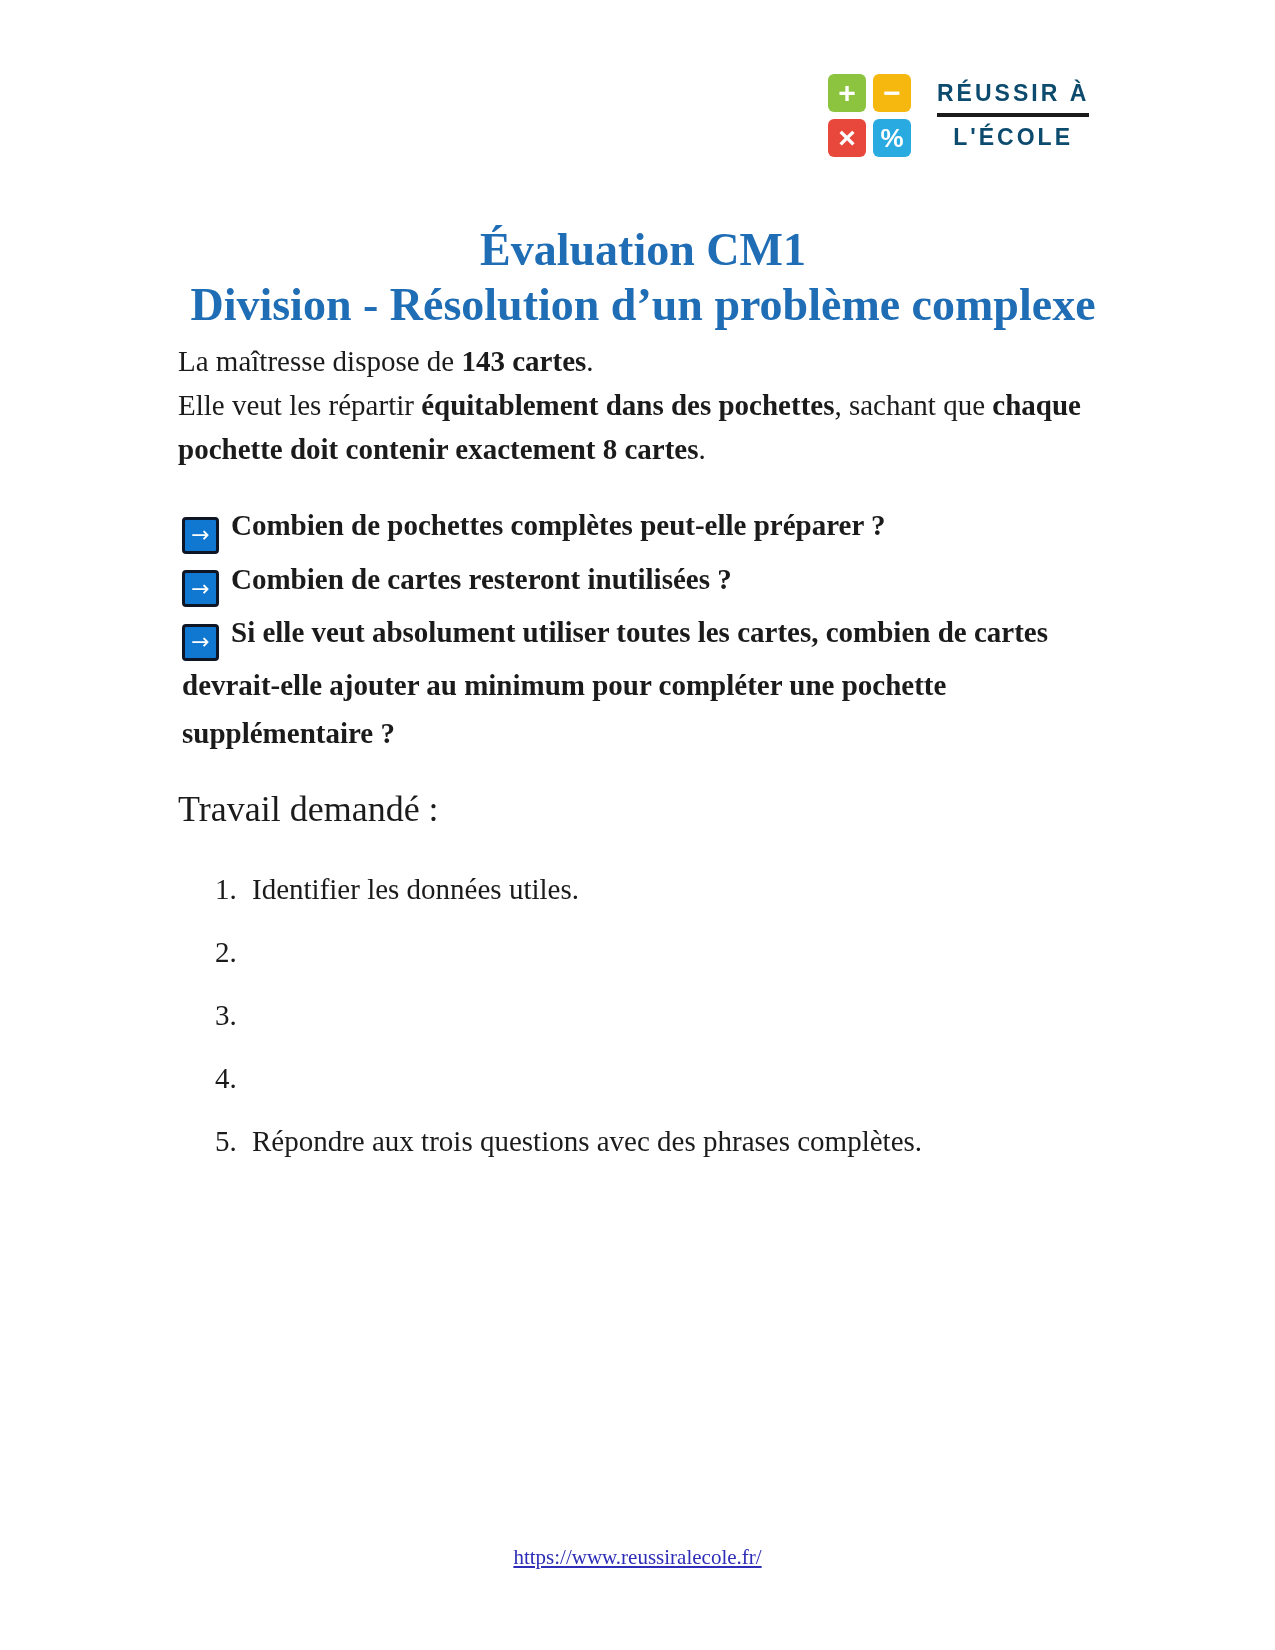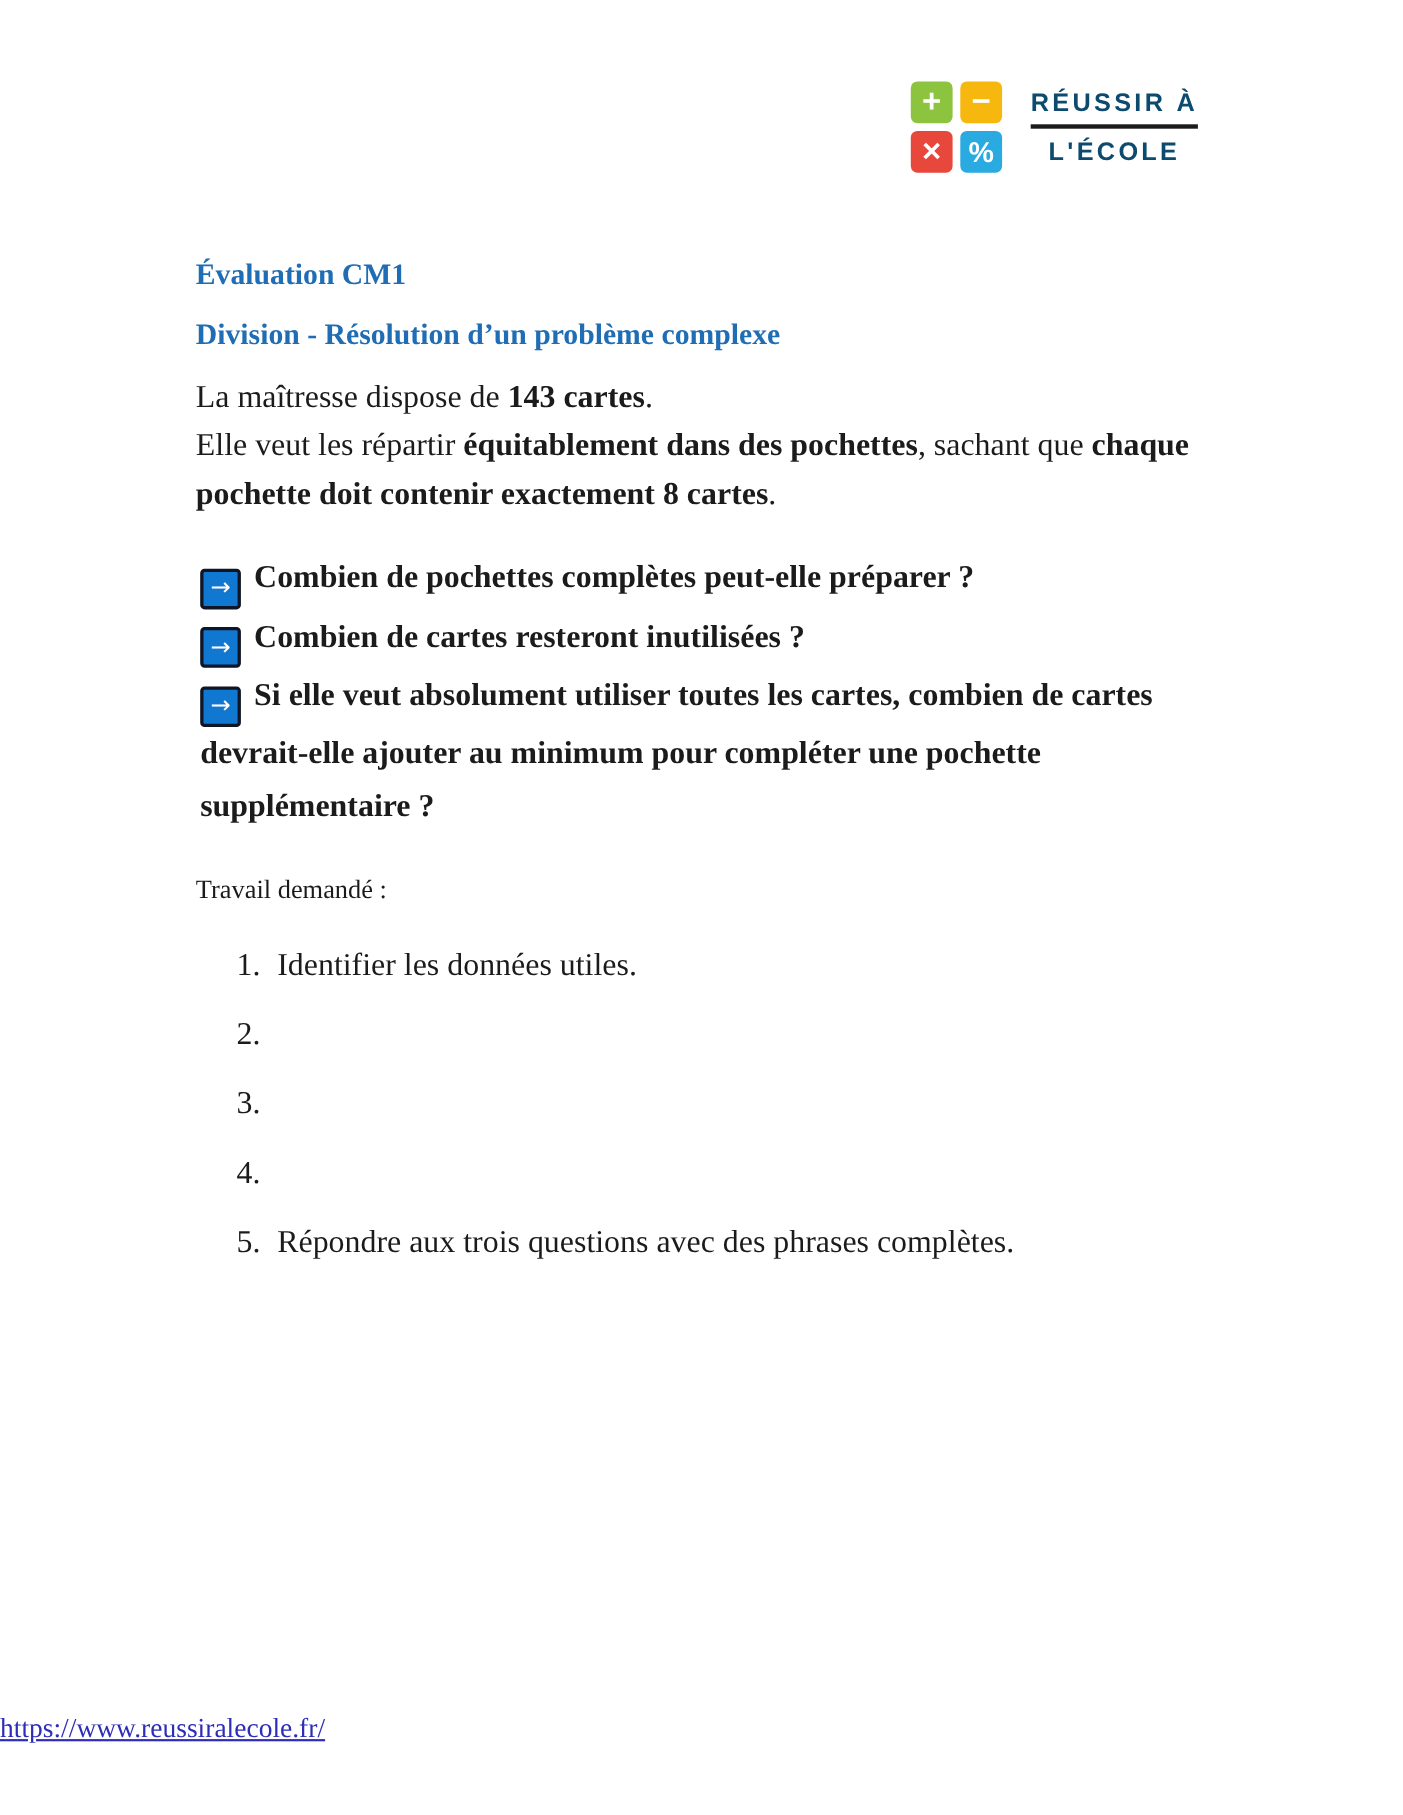--- a/index.html
+++ b/index.html
@@ -64,24 +64,24 @@
   
   .content {
     position: absolute;
     top: 0;
     left: 178px;
     width: 930px;
   }
 
   .doc-title {
     margin-top: 222px;
-    text-align: left;
+    text-align: center;
     color: #1f6db4;
     font-weight: 700;
-    font-size: 27px;
+    font-size: 46px;
     line-height: 55px;
   }
 
   .para {
     font-size: 29px;
     line-height: 44px;
     margin: 0;
   }
   .para-1 { margin-top: 28px; }
   .para-2 { margin-top: 7px; }
@@ -108,45 +108,45 @@
     font-family: "DejaVu Sans", sans-serif;
     font-size: 22px;
     font-weight: 400;
     vertical-align: -7px;
     margin-right: 12px;
   }
 
   
   .work-heading {
     margin-top: 30px;
-    font-size: 24px;
+    font-size: 36px;
     line-height: 44px;
     font-weight: 400;
   }
   .work-list { margin-top: 18px; }
   .work-item {
     display: flex;
     font-size: 29px;
     line-height: 44px;
     padding-left: 37px;
     margin-bottom: 19px;
   }
   .work-item .num {
     width: 37px;
     flex: 0 0 37px;
   }
 
   
   .footer {
     position: absolute;
-    bottom: 64px;
+    bottom: 80px;
     left: 0;
     width: 100%;
-    text-align: left;
-    font-size: 25px;
+    text-align: center;
+    font-size: 21px;
   }
   .footer a {
     color: #2d2db8;
     text-decoration: underline;
   }
 </style>
 </head>
 <body>
 
 <div class="page">

